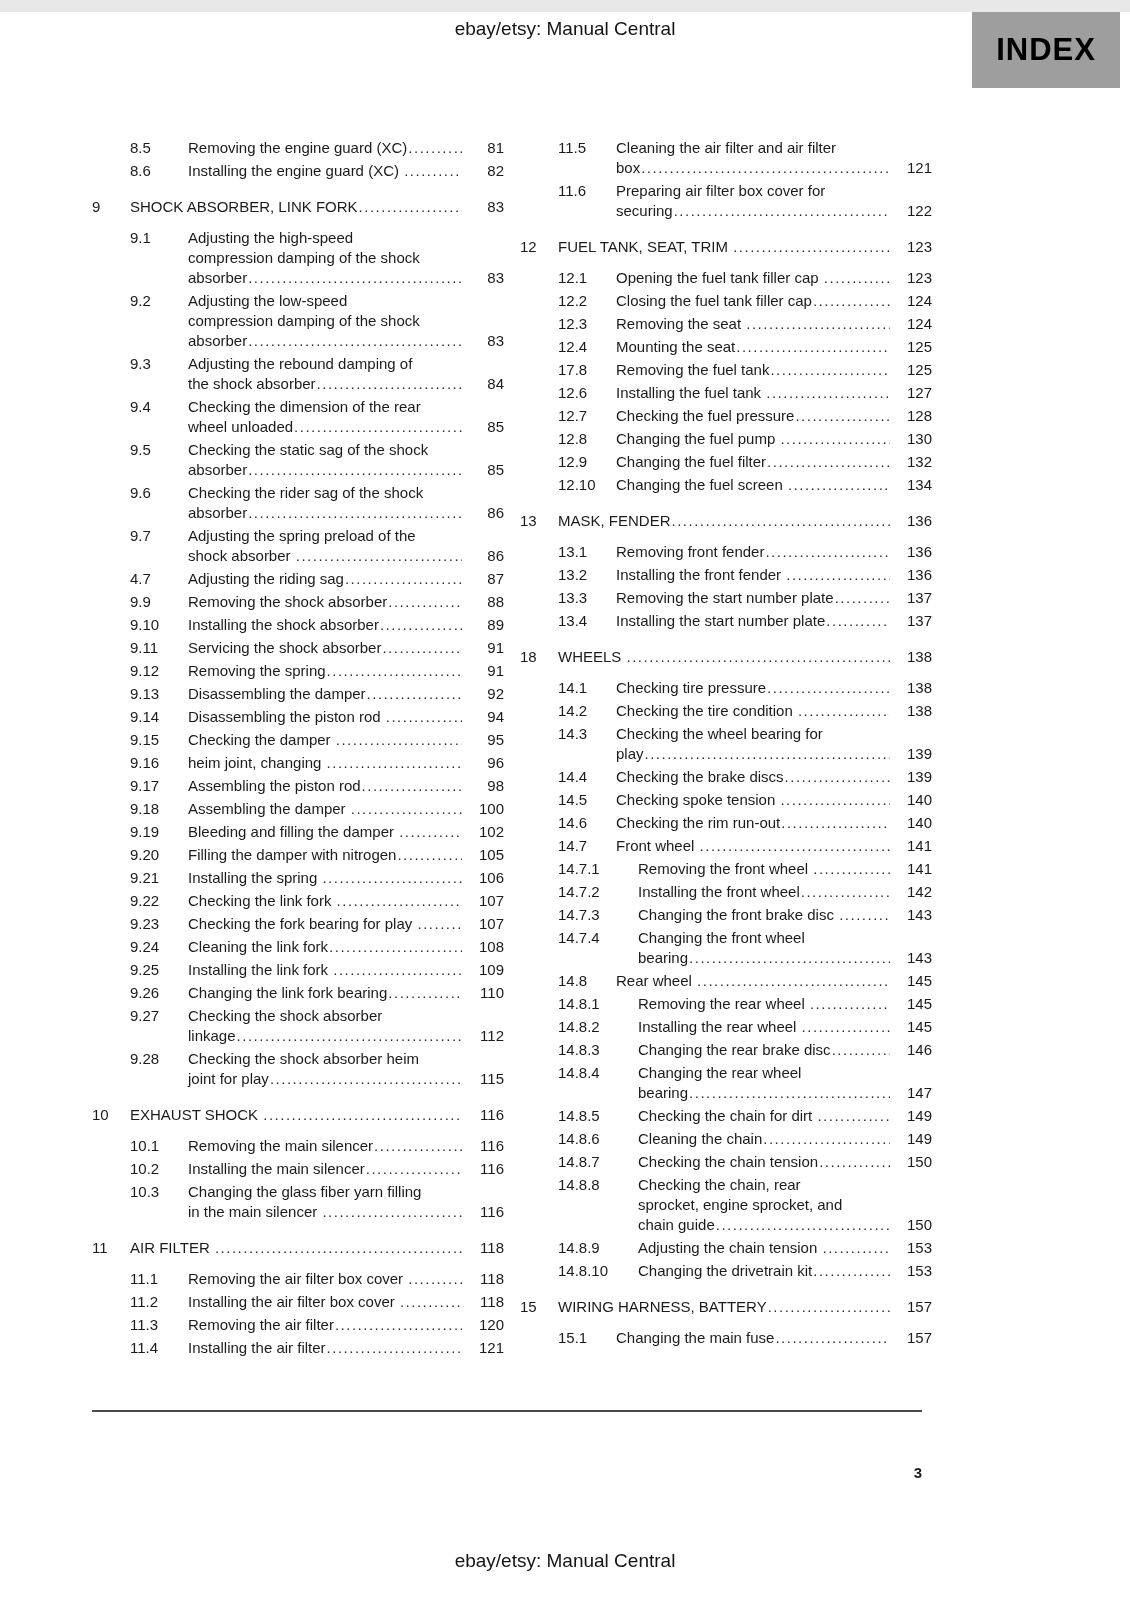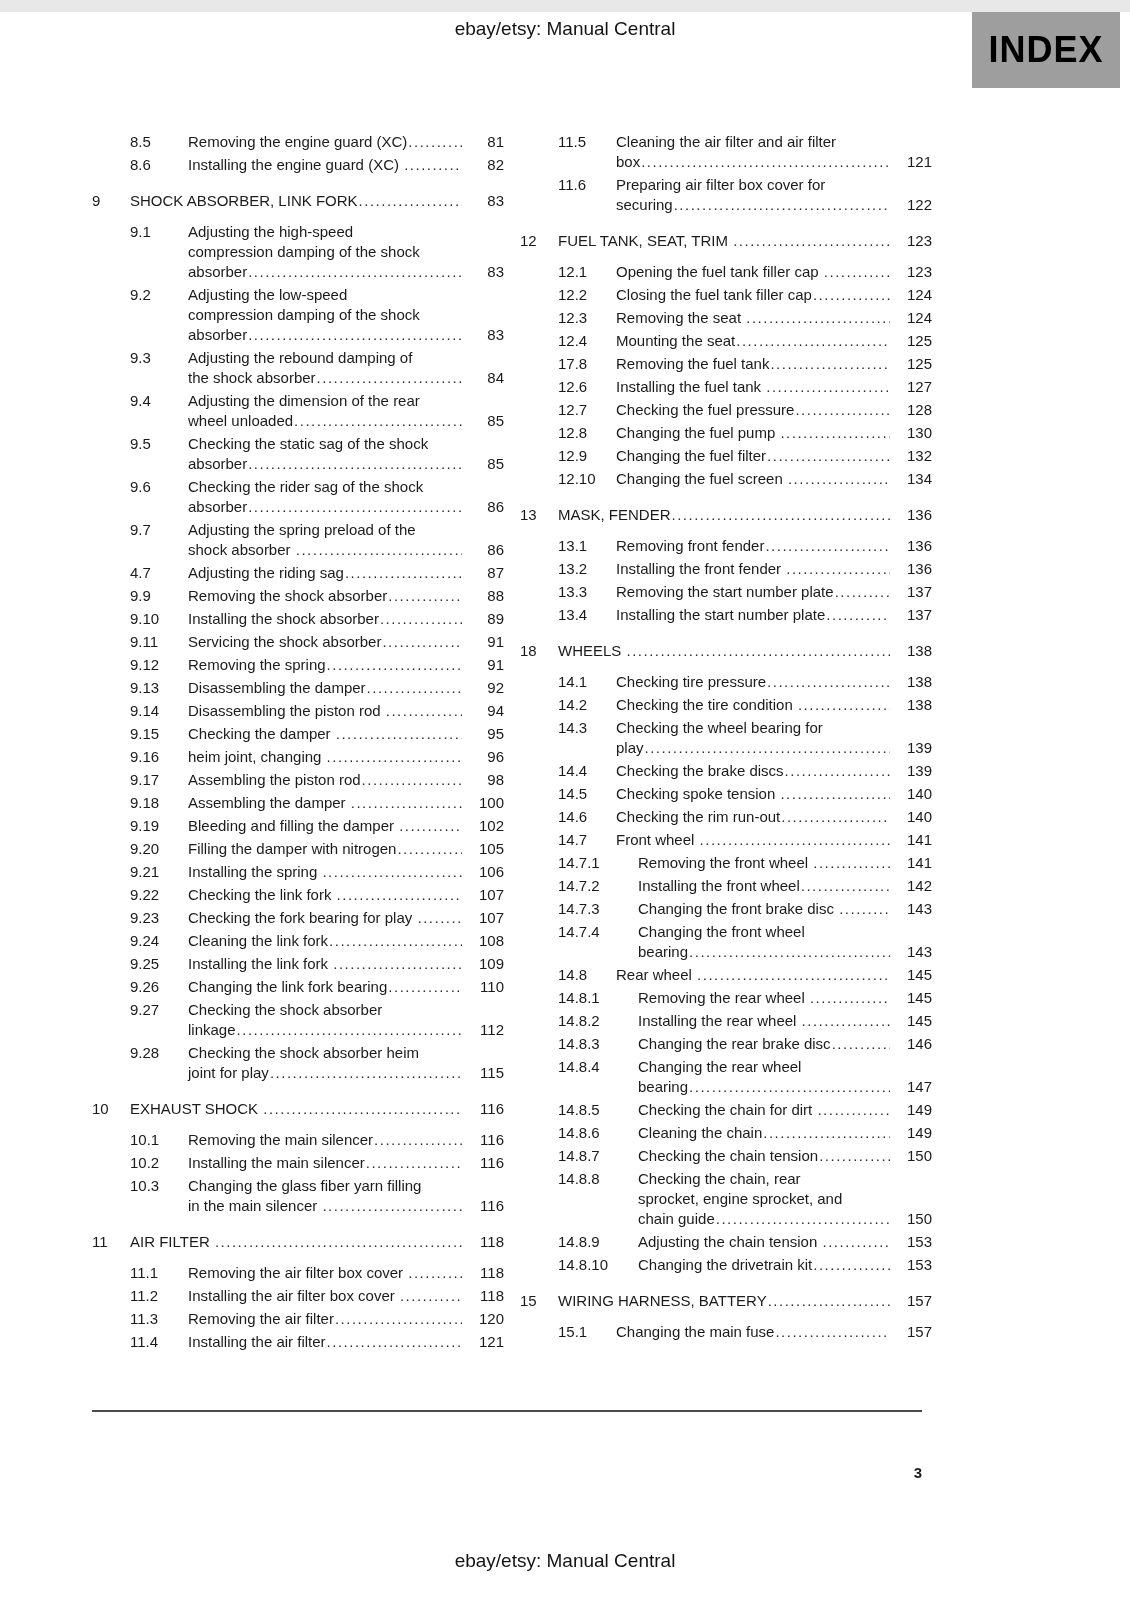--- a/index.html
+++ b/index.html
@@ -16,26 +16,26 @@
 
   .header-title {
     position: absolute; top: 6px; left: 0; width: 100%;
     text-align: center; font-size: 19px; color: #141414;
   }
 
   .index-badge {
     position: absolute; top: 0; right: 10px;
     width: 148px; height: 76px;
     background: #9e9e9e; color: #000;
-    font-weight: bold; font-size: 36px; letter-spacing: 1px;
+    font-weight: bold; font-size: 31px; letter-spacing: 1px;
     display: flex; align-items: center; justify-content: center;
   }
 
   .toc {
-    position: absolute; top: 120px; left: 92px; width: 840px;
+    position: absolute; top: 126px; left: 92px; width: 840px;
     display: grid; grid-template-columns: 1fr 1fr; column-gap: 16px;
     align-content: start;
   }
   .toc-column { min-width: 0; }
 
   .entry {
     display: grid;
     font-size: 15px; line-height: 20px;
     margin-bottom: 3px;
   }
@@ -142,21 +142,21 @@
             <span class="line last">
               <span class="txt">the shock absorber</span>
               <span class="dots"></span>
             </span>
           </span>
           <span class="pageno">84</span>
         </div>
         <div class="entry lvl1">
           <span class="num">9.4</span>
           <span class="titleblock">
-            <span class="line">Adjusting the dimension of the rear</span>
+            <span class="line">Checking the dimension of the rear</span>
             <span class="line last">
               <span class="txt">wheel unloaded</span>
               <span class="dots"></span>
             </span>
           </span>
           <span class="pageno">85</span>
         </div>
         <div class="entry lvl1">
           <span class="num">9.5</span>
           <span class="titleblock">

